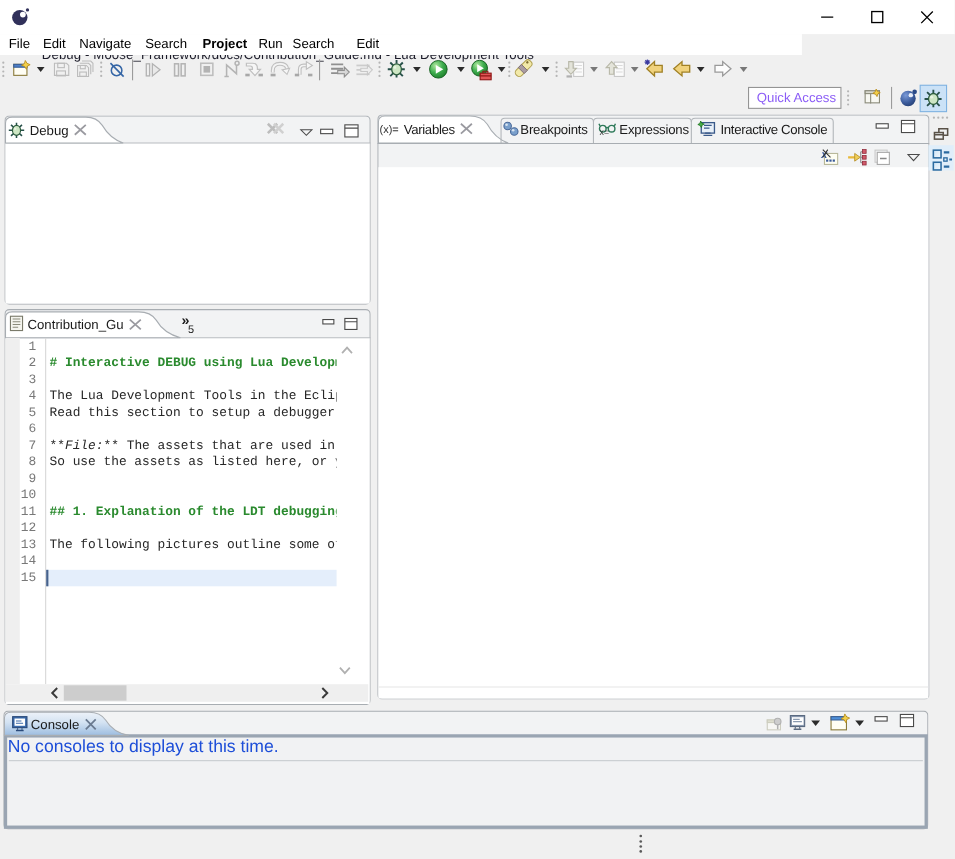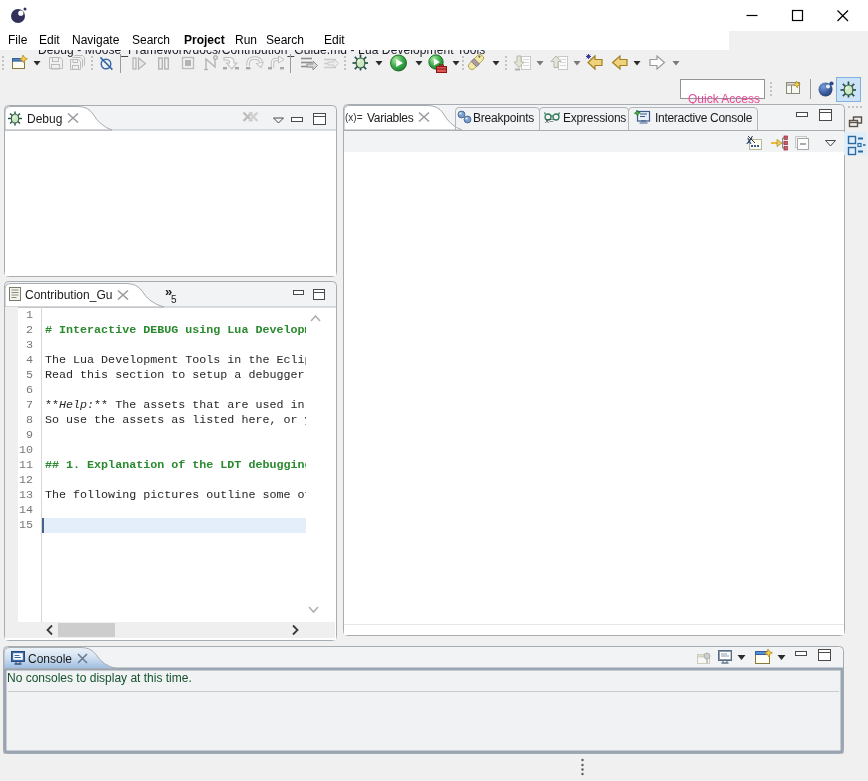--- a/index.html
+++ b/index.html
@@ -251,21 +251,21 @@
 <path d="M633.5 11 h7 l-3.5 4.5 z" fill="#2b2b2b"></path>
 
 <g transform="translate(649,4)">
 <path d="M1 5.5 L8 5.5 L8 2 L15.5 8.5 L8 15 L8 11.5 L1 11.5 Z" fill="#fdfdfd" stroke="#9a9a9a" stroke-width="1.2"></path>
 </g>
 <path d="M672.5 11 h7 l-3.5 4.5 z" fill="#787878"></path>
 </g>
 </svg>
 
 <div class="abs" style="left:680px;top:79px;width:83px;height:18px;background:#fff;border:1px solid #949494;">
-<div class="abs" style="left:7px;top:12px;font-size:12px;color:#ec4899;">Quick Access</div>
+<div class="abs" style="left:7px;top:2px;font-size:12px;color:#8b5cf6;">Quick Access</div>
 </div>
 <svg class="abs" style="left:766px;top:75px;" width="102" height="30" viewBox="0 0 102 30">
 <g id="qa">
 <g fill="#b5b5b5">
         <circle cx="5" cy="8" r="1"></circle>
         <circle cx="5" cy="12" r="1"></circle>
         <circle cx="5" cy="16" r="1"></circle>
         <circle cx="5" cy="20" r="1"></circle>
       </g>
 
@@ -403,21 +403,21 @@
 14
 15</div>
 
 <div class="abs" style="left:40px;top:1px;width:261px;height:225px;overflow:hidden;">
 <div class="mono" style="color:#262626;"><span style="color:#2a8a2e;font-weight:bold;">&nbsp;
 # Interactive DEBUG using Lua Development Tools</span>
 
 The Lua Development Tools in the Eclipse IDE
 Read this section to setup a debugger enviro
 
-<span style="font-style:normal;">**<i>Help:</i>**</span> The assets that are used in the
+<span style="font-style:normal;">**<i>File:</i>**</span> The assets that are used in the
 So use the assets as listed here, or your de
 
 
 <span style="color:#2a8a2e;font-weight:bold;">## 1. Explanation of the LDT debugging capa</span>
 
 The following pictures outline some of the c</div>
 </div>
 
 <svg class="abs" style="left:301px;top:0;" width="16" height="315" viewBox="0 0 16 315">
 <path d="M5 14 L9.5 9 L14 14" fill="none" stroke="#b0b0b0" stroke-width="1.6"></path>
@@ -595,21 +595,21 @@
 </g>
 <path d="M774.5 9 h8 l-4 5 z" fill="#2b2b2b"></path>
 
 <rect x="792.5" y="5.5" width="11" height="4" fill="#fff" stroke="#4a4a4a"></rect>
 <g>
         <rect x="815.5" y="3.5" width="12" height="11" fill="#fff" stroke="#4a4a4a"></rect>
         <path d="M815.5 6.5 h12" stroke="#4a4a4a"></path>
       </g>
 </g>
 </svg>
-<div class="abs" style="left:7px;top:671px;font-size:12px;color:#14532d;">No consoles to display at this time.</div>
+<div class="abs" style="left:7px;top:671px;font-size:16px;color:#1d4ed8;">No consoles to display at this time.</div>
 <div class="abs" style="left:8px;top:691px;width:831px;height:1px;background:#c8ccd0;"></div>
 
 <svg class="abs" style="left:578px;top:756px;" width="10" height="22" viewBox="0 0 10 22">
 <circle cx="4.5" cy="4" r="1.2" fill="#5a5a5a"></circle>
     <circle cx="4.5" cy="9" r="1.2" fill="#5a5a5a"></circle>
     <circle cx="4.5" cy="13.5" r="1.2" fill="#5a5a5a"></circle>
     <circle cx="4.5" cy="18" r="1.2" fill="#5a5a5a"></circle>
 </svg>
 
 </body></html>

